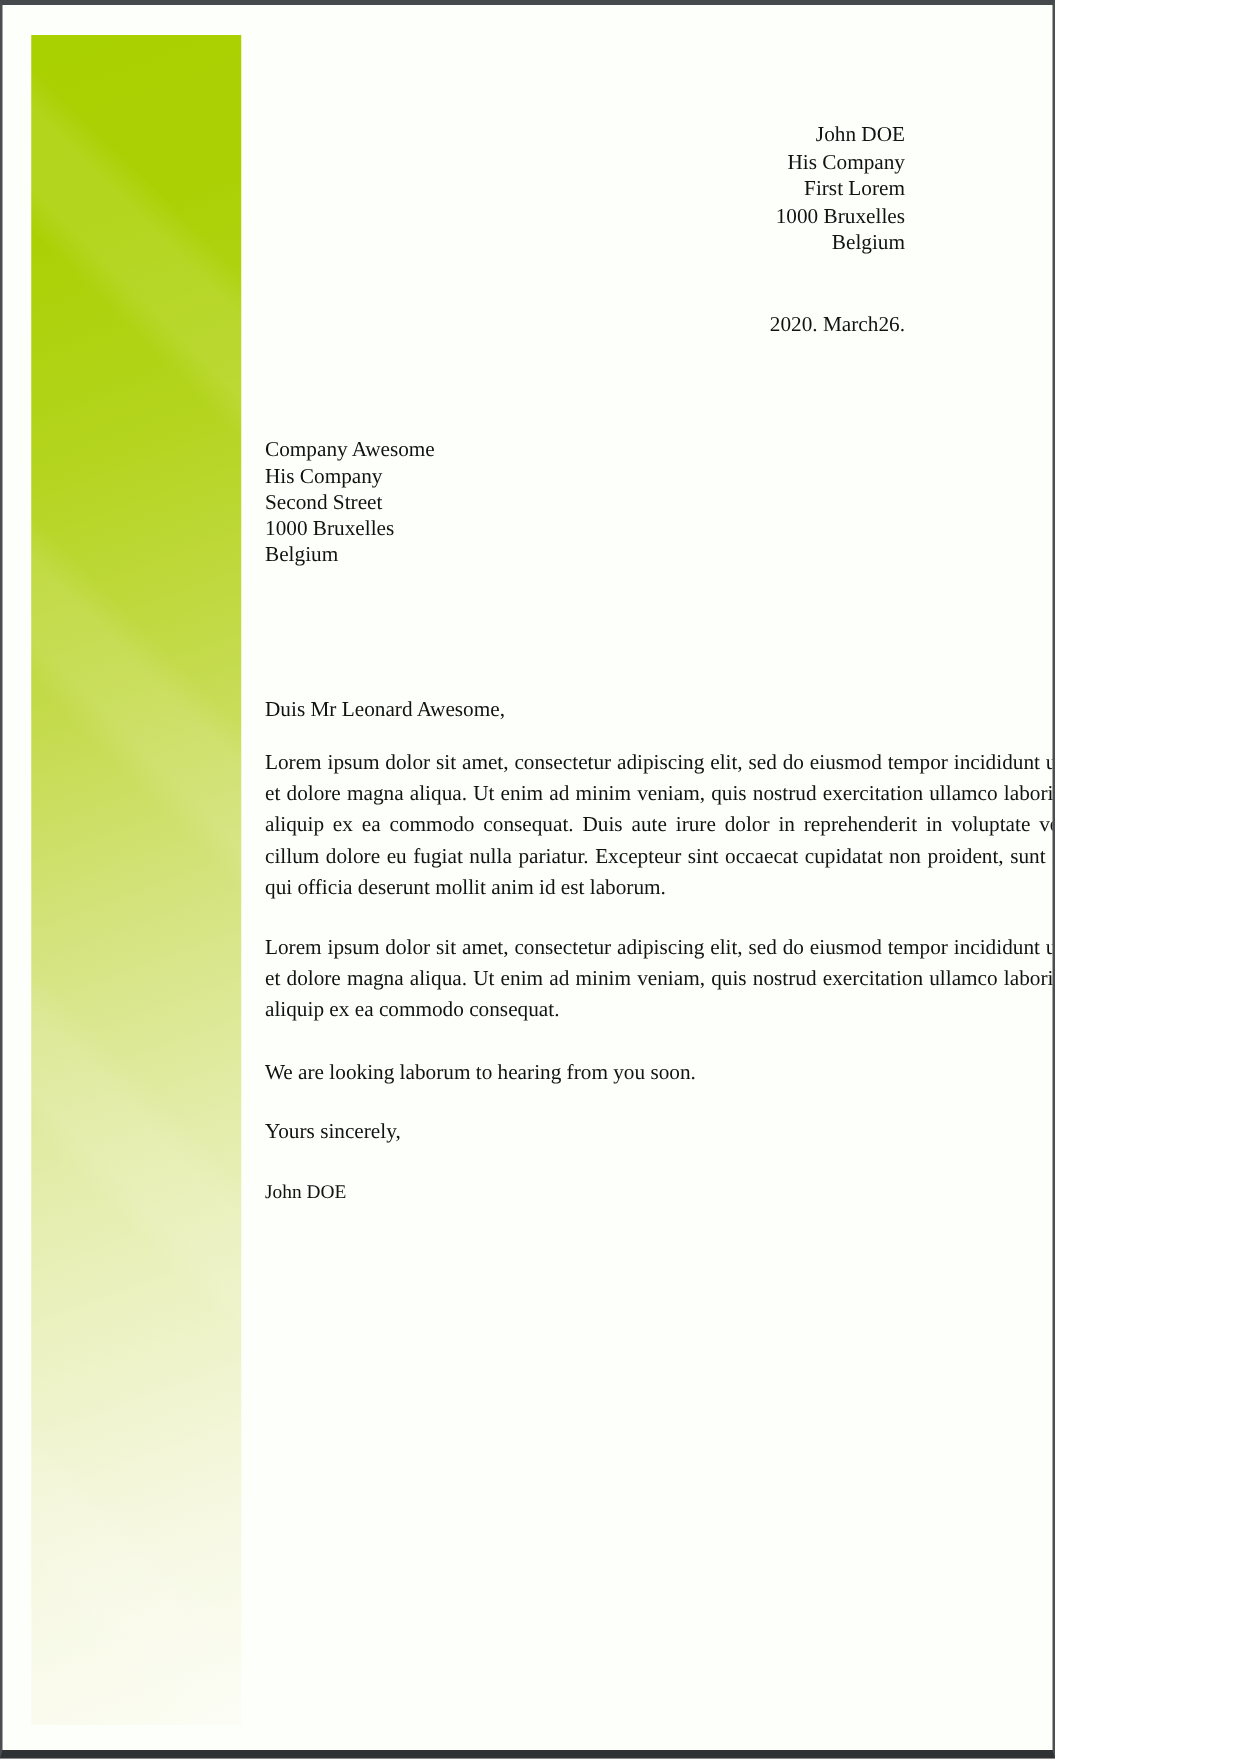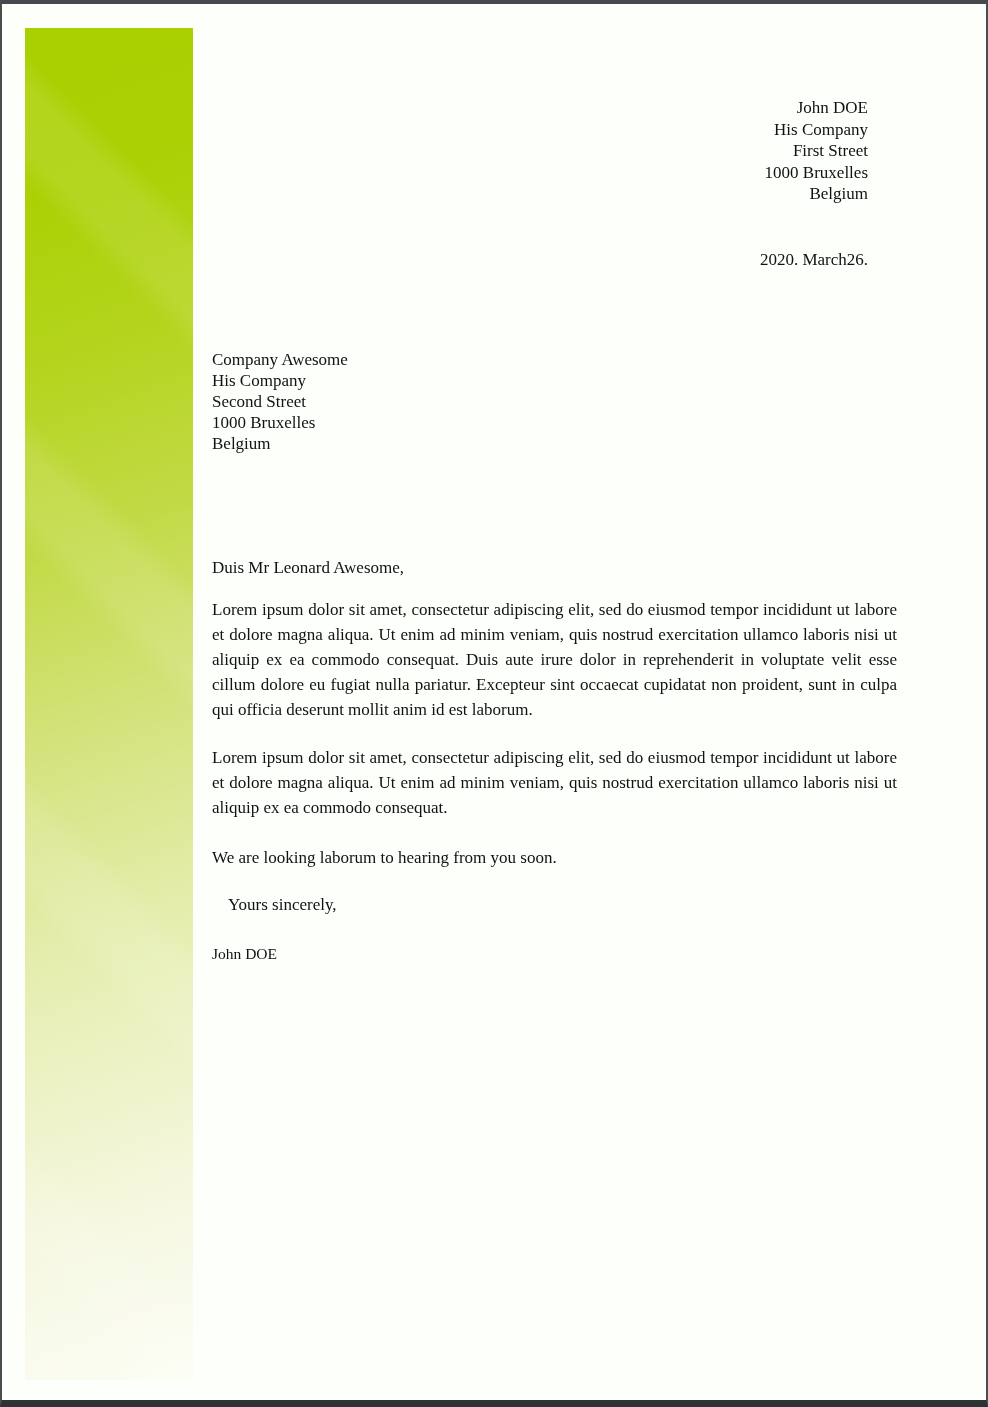--- a/index.html
+++ b/index.html
@@ -2,21 +2,21 @@
 <html><head>
 <meta charset="utf-8">
 <style>
   html, body {
     margin: 0;
     padding: 0;
     background: #ffffff;
   }
   .page {
     position: relative;
-    width: 988px;
+    width: 844px;
     height: 1407px;
     box-sizing: border-box;
     background: #fdfffa;
     border-style: solid;
     border-color: #45494c #4a4e51 #2f3235 #4a4e51;
     border-width: 4px 2px 7px 2px;
     overflow: hidden;
     font-family: "Liberation Serif", "DejaVu Serif", serif;
     color: #121212;
   }
@@ -70,34 +70,34 @@
   }
   .body-paragraph {
     left: 210px;
     width: 685px;
     line-height: 25px;
     text-align: justify;
   }
   .para-1 { top: 593px; }
   .para-2 { top: 741px; }
   .closing-line     { top: 841px; left: 210px; line-height: 25px; }
-  .valediction-line { top: 888px; left: 226px; line-height: 25px; }
+  .valediction-line { top: 888px; left: 210px; line-height: 25px; }
   .signature-line   { top: 939px; left: 210px; line-height: 21px; font-size: 15.5px; }
 </style>
 </head>
 <body>
 
 <div class="page">
 
   <div class="accent-bar"></div>
 
   <div class="textblock sender">
     <div>John DOE</div>
     <div>His Company</div>
-    <div>First Street</div>
+    <div>First Lorem</div>
     <div>1000 Bruxelles</div>
     <div>Belgium</div>
   </div>
 
   <div class="textblock date-line">2020. March26.</div>
 
   <div class="textblock recipient">
     <div>Company Awesome</div>
     <div>His Company</div>
     <div>Second Street</div>

